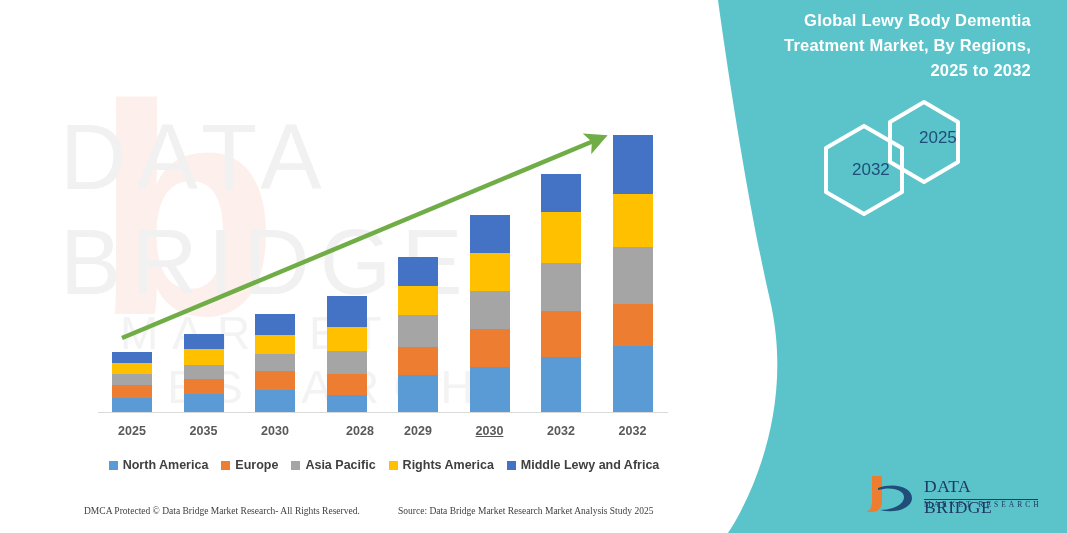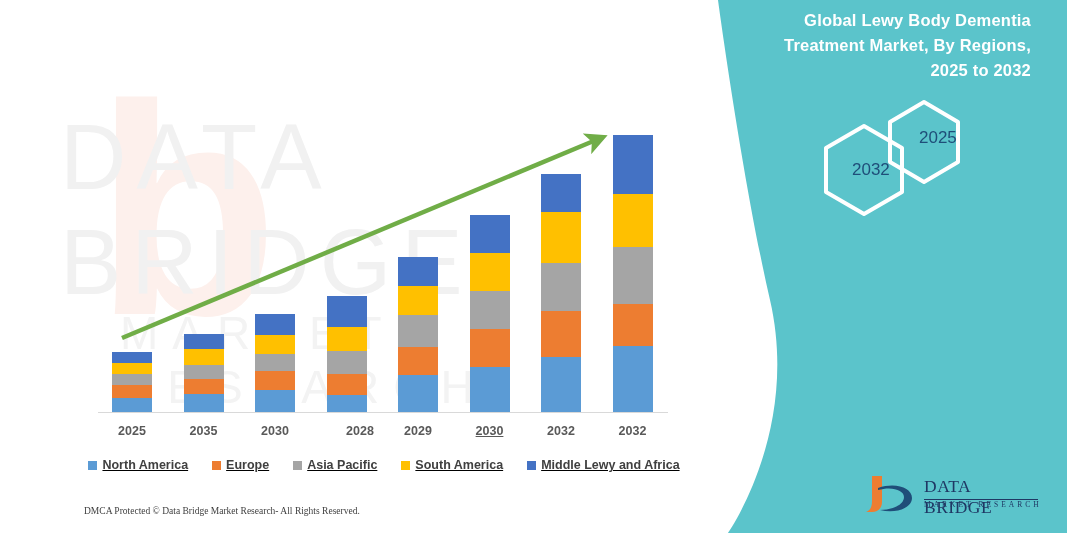--- a/index.html
+++ b/index.html
@@ -72,21 +72,21 @@
   .bar{position:absolute;width:40px;}
   .seg{position:absolute;left:0;width:40px;}
   .xlabel{
     position:absolute;top:424px;width:70px;text-align:center;
     font-size:12.5px;font-weight:bold;color:#595959;
   }
 
   
   .legend{
     position:absolute;left:98px;top:456px;width:572px;height:18px;
-    display:flex;align-items:center;justify-content:center;gap:24px;text-decoration:underline;
+    display:flex;align-items:center;justify-content:center;gap:13px;
   }
   .lg-item{display:flex;align-items:center;gap:5px;}
   .lg-sw{width:9px;height:9px;display:block;}
   .lg-tx{font-size:12.5px;font-weight:bold;color:#404040;white-space:nowrap;}
 
   
   .footer{position:absolute;left:0;top:506px;width:700px;height:22px;}
   .foot-tx{
     position:absolute;font-family:"Liberation Serif", serif;
     font-size:9.5px;color:#404040;white-space:nowrap;
@@ -220,30 +220,31 @@
       <div class="lg-item">
         <span class="lg-sw" style="background: rgb(237, 125, 49);"></span>
         <span class="lg-tx">Europe</span>
       </div>
       <div class="lg-item">
         <span class="lg-sw" style="background: rgb(165, 165, 165);"></span>
         <span class="lg-tx">Asia Pacific</span>
       </div>
       <div class="lg-item">
         <span class="lg-sw" style="background: rgb(255, 192, 0);"></span>
-        <span class="lg-tx">South America</span>
+        <span class="lg-tx">Rights America</span>
       </div>
       <div class="lg-item">
         <span class="lg-sw" style="background: rgb(68, 114, 196);"></span>
         <span class="lg-tx">Middle Lewy and Africa</span>
       </div>
     </div>
 
   <div class="footer">
     <div class="foot-tx foot-left">DMCA Protected © Data Bridge Market Research-  All Rights Reserved.</div>
+    <div class="foot-tx foot-right">Source: Data Bridge Market Research  Market Analysis Study 2025</div>
   </div>
 
   <div class="logo">
     <svg width="56" height="44" viewBox="0 0 56 44">
       <path d="M10,4 L20,4 L20,30 C20,36 16,40 10,40 L4,40 C9,38 10,34 10,29 Z" fill="#ed7d31"></path>
       <path d="M16,16 C34,10 50,16 50,26 C50,36 34,42 18,38 C30,38 42,33 42,25 C42,18 30,14 16,18 Z" fill="#1f4e79"></path>
     </svg>
     <div class="logo-txt1">DATA BRIDGE</div>
     <div class="logo-rule"></div>
     <div class="logo-txt2">MARKET RESEARCH</div>

